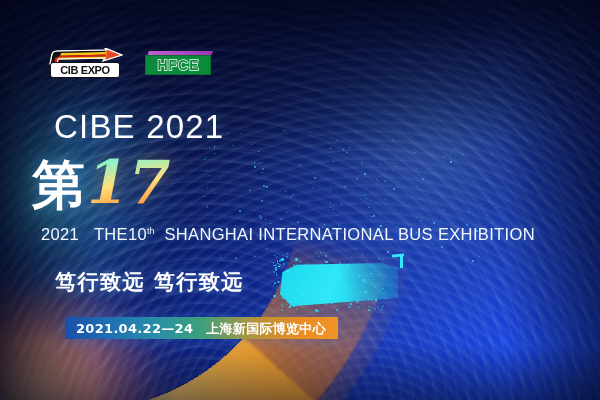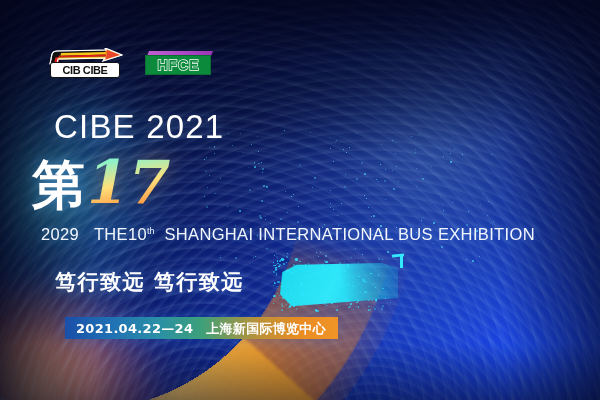--- a/index.html
+++ b/index.html
@@ -836,21 +836,21 @@
         <path d="M6.2 14.6 L7.4 9.2 L11.2 9.0 L10.6 14.6 Z" fill="#e01b1b"></path>
         <path d="M7.4 9.2 L8.0 6.6 Q8.3 5.3 10.2 5.2 L13.0 5.1 L12.2 9.0 Z" fill="#111"></path>
         <path d="M12.2 9.0 L13.0 5.1 L58 4.1 L59.3 6.6 L11.6 7.7 Z" fill="#f5c518"></path>
         <path d="M10.8 7.7 L59.3 6.6 L60.4 8.6 L10.5 9.6 Z" fill="#e01b1b"></path>
         <path d="M10.5 9.6 L60.4 8.6 L61.5 10.8 L10.2 11.6 Z" fill="#f5c518"></path>
         <path d="M57 0.5 L74 7 L55 13 L58 8 Z" fill="#f18b1c"></path>
         <path d="M58.5 2.0 L72 7 L56.5 11.6 L59 7.6 Z" fill="#e8452a"></path>
         <path d="M2 16 L4 6 Q5 3 9 3 L58 2 L57 0 L74 7 L55 13 L57 10 L10 11 L9 16 Z" fill="none" stroke="#fff" stroke-width="1.2"></path>
       </svg>
       <div class="plate">
-        <span>CIB CIBE</span>
+        <span>CIB EXPO</span>
       </div>
     </div>
 
     <div class="hfce">
       <div class="topbar"></div>
       <div class="body">
         <b>H</b>
         <b>F</b>
         <b>C</b>
         <b>E</b>
@@ -862,21 +862,21 @@
   <div class="content">
 
     <div class="cibe-2021">CIBE 2021</div>
 
     <div class="headline">
       <span class="cn">第</span>
       <span class="num">17</span>
     </div>
 
     <div class="subtitle-en">
-      <span>2029</span>
+      <span>2021</span>
       <span class="gapsp">&nbsp;&nbsp;</span><span>THE10</span><span class="sup">th</span>
       <span>&nbsp;</span><span>SHANGHAI INTERNATIONAL BUS EXHIBITION</span>
     </div>
 
     <div class="slogan">笃行致远 笃行致远</div>
 
     <div class="infobar">
       <span class="txt">2021.04.22—24</span>
       <span class="gap"></span>
       <span class="txt">上海新国际博览中心</span>

